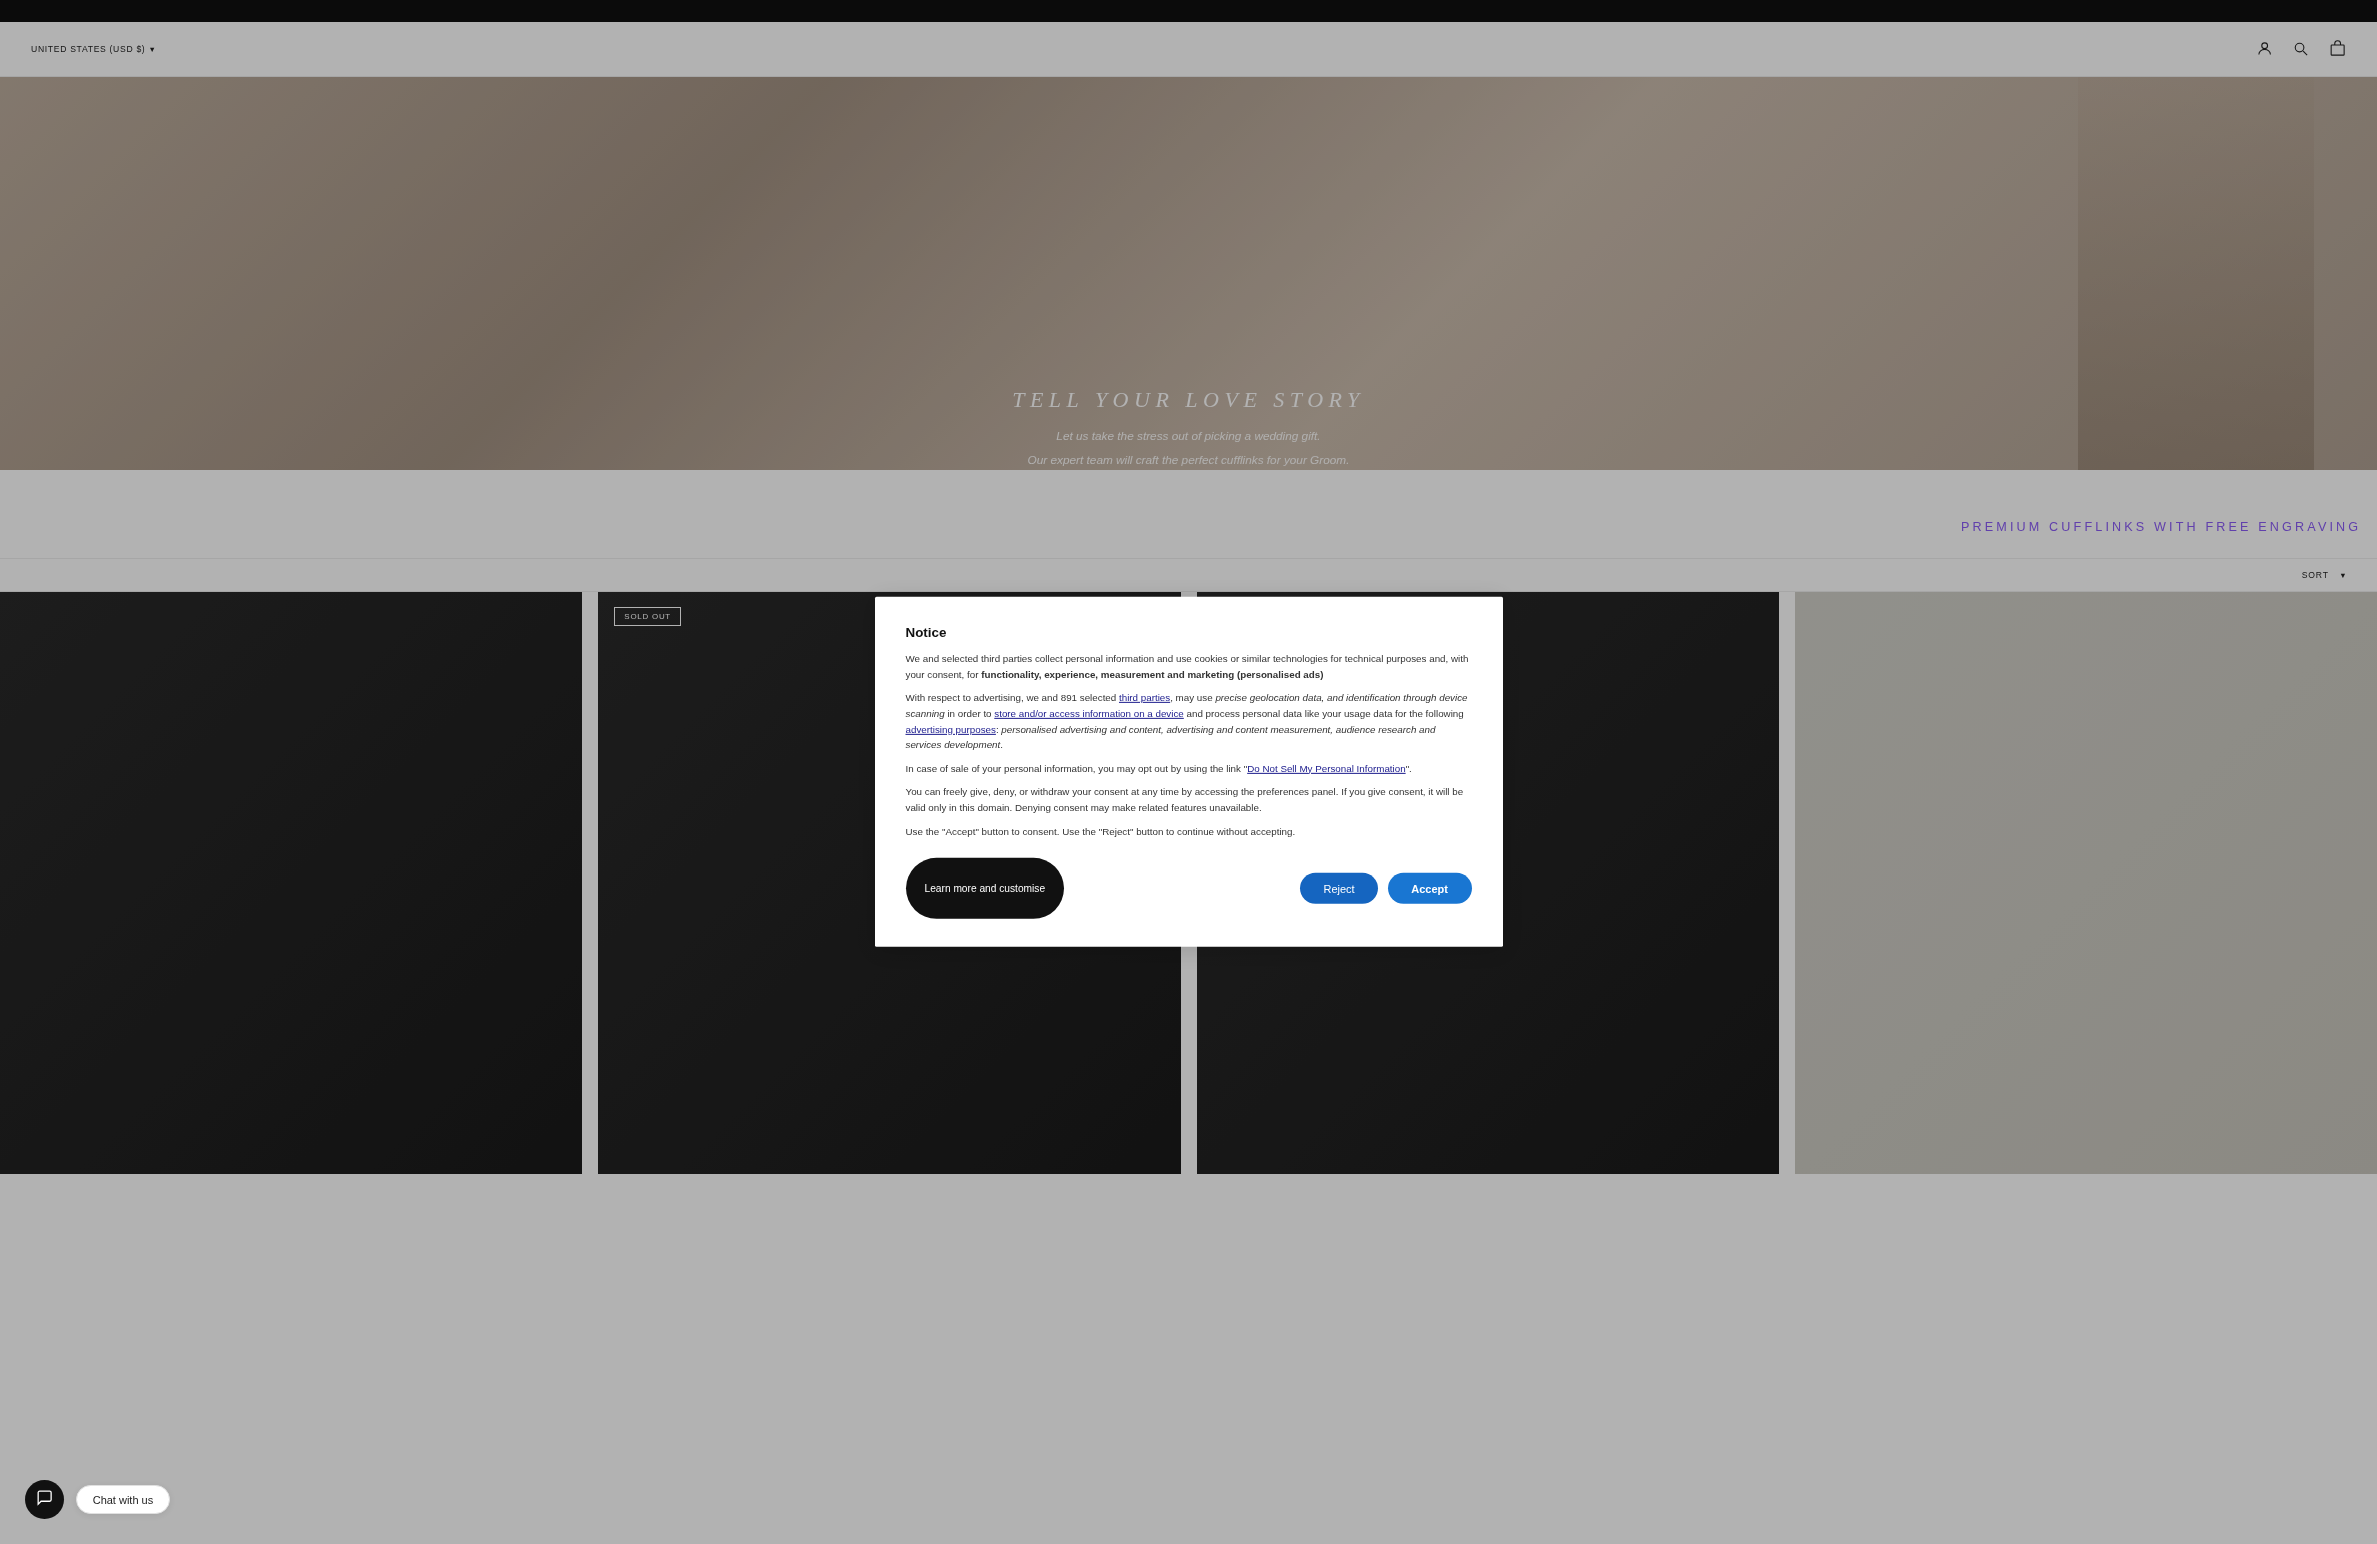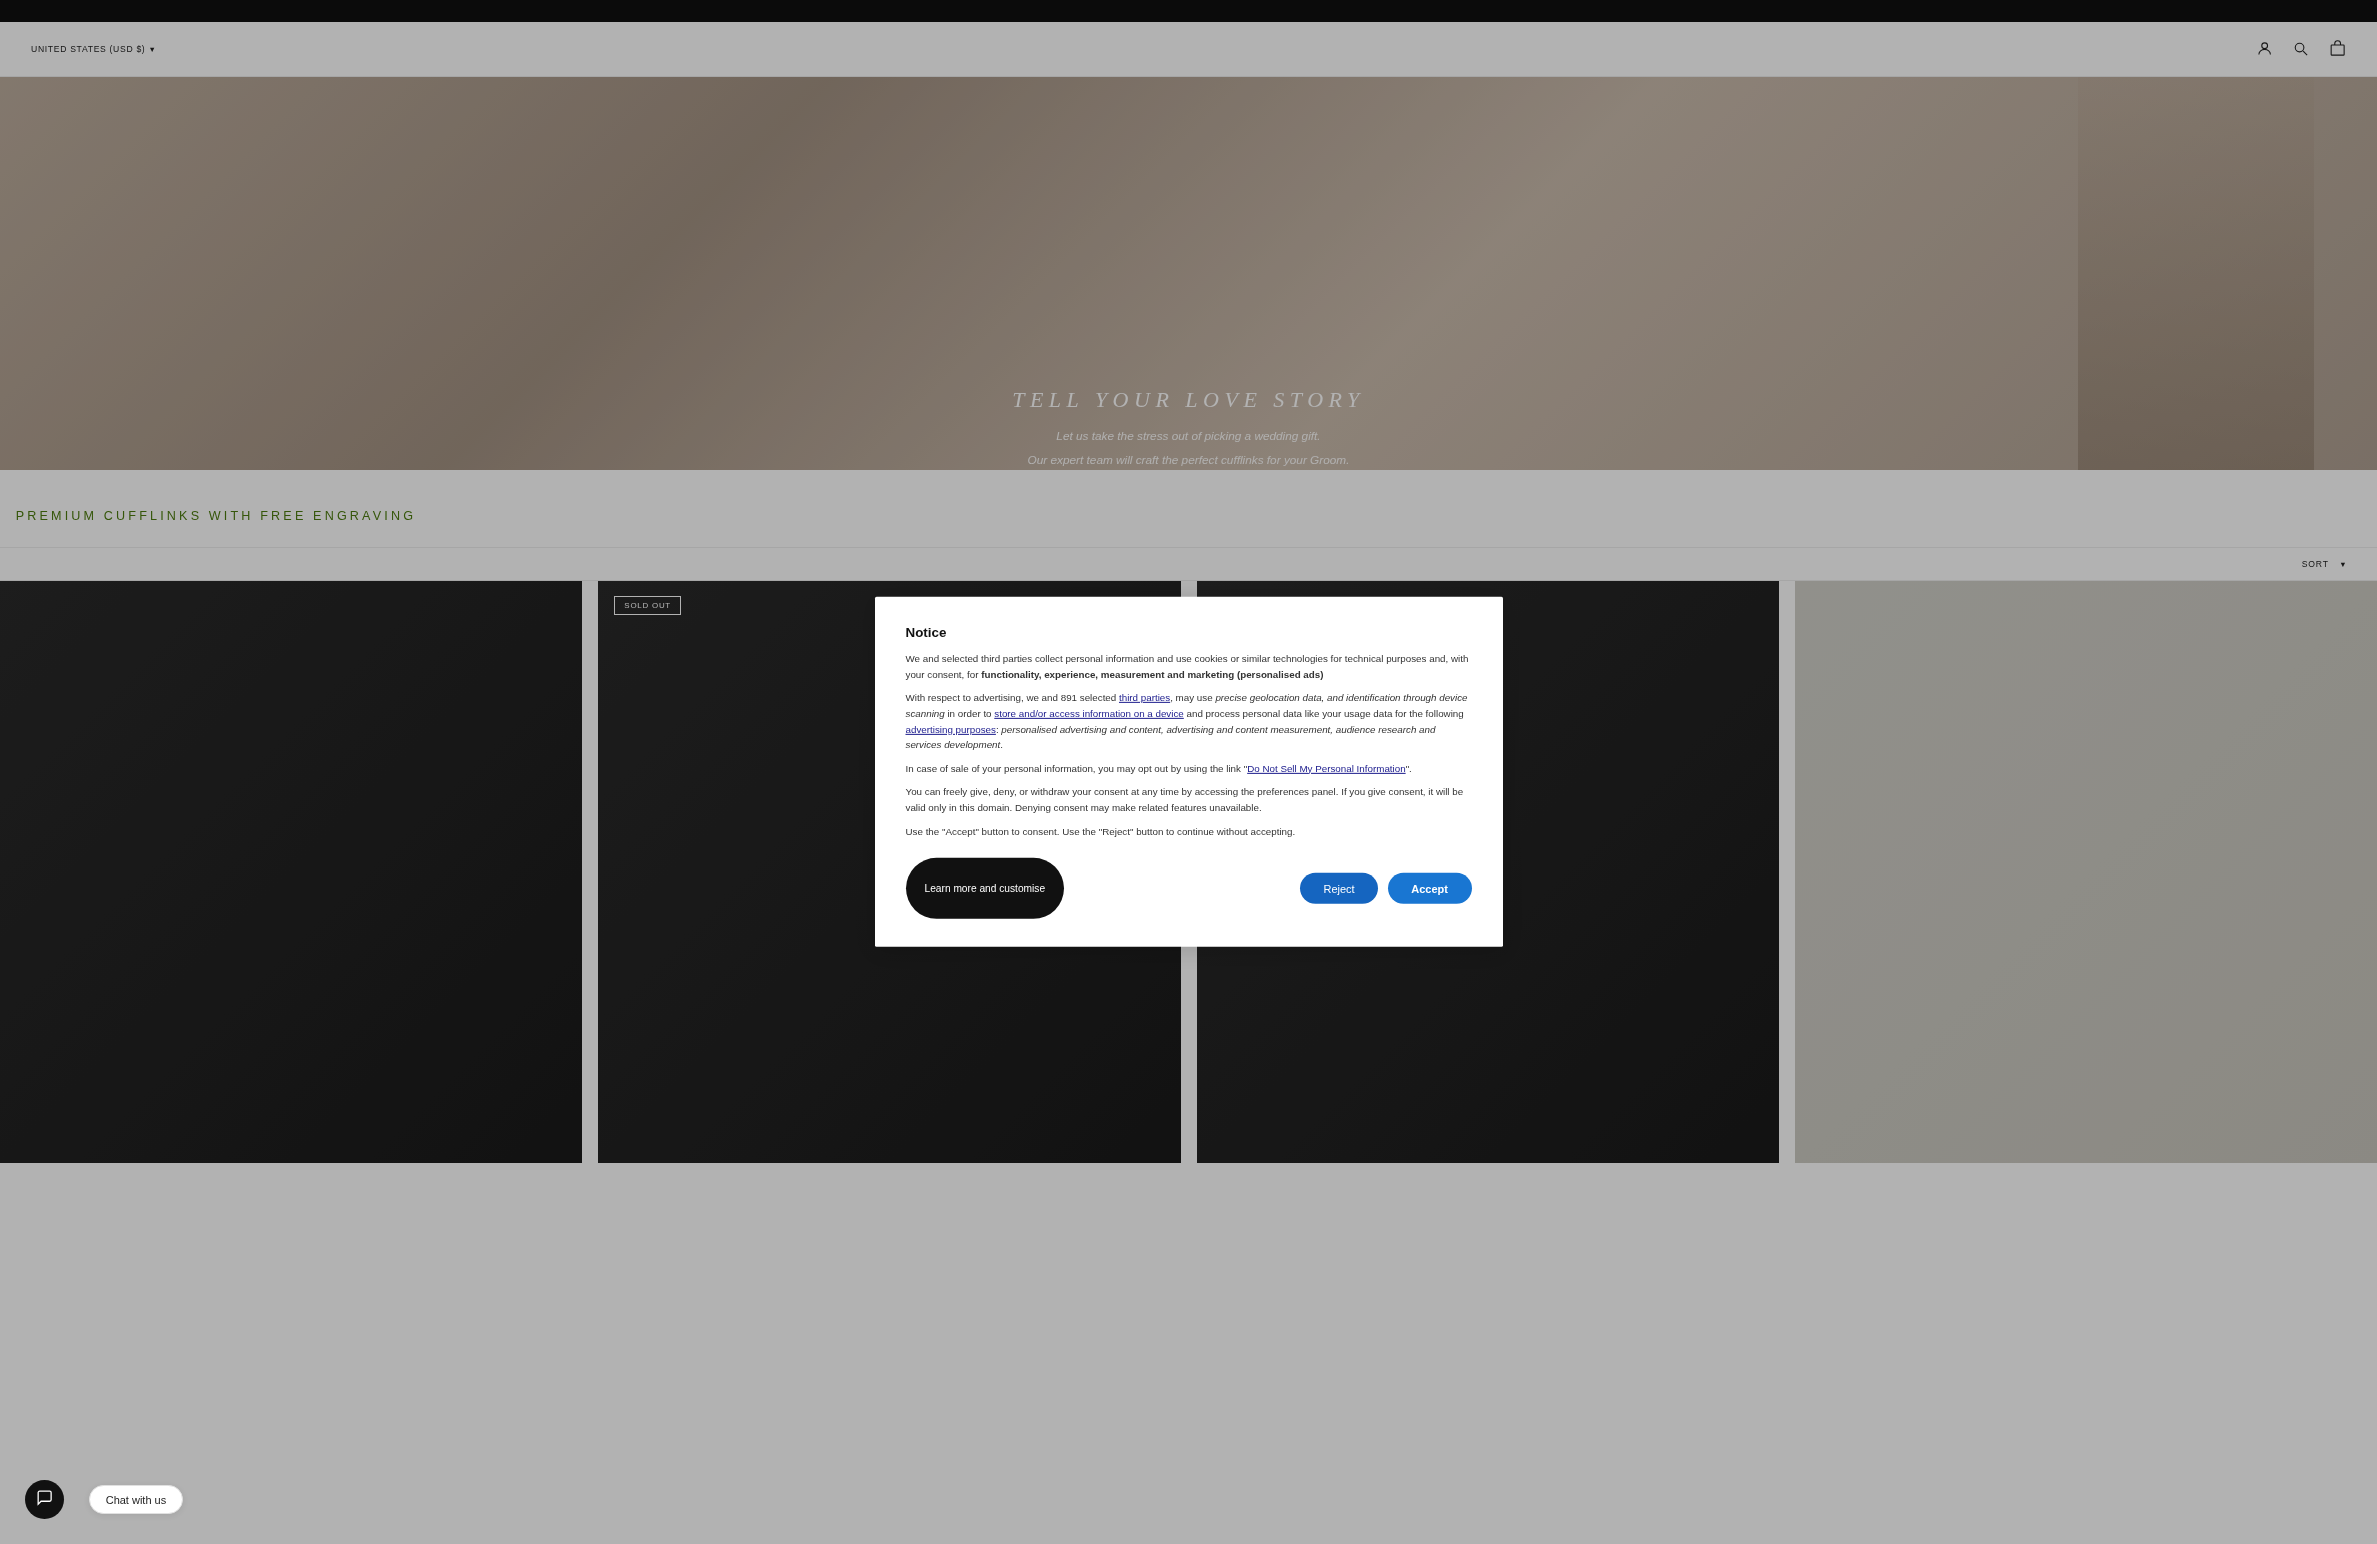--- a/index.html
+++ b/index.html
@@ -85,27 +85,28 @@
     }
     .hero-desc {
       font-size: 11.8px;
       font-weight: 300;
       opacity: 0.95;
       line-height: 1.5;
     }
 
     
     .section-title {
-      text-align: left;
+      text-align: right;
       padding: 39px 15.7px 23.6px;
       font-size: 12.6px;
       letter-spacing: 0.25em;
       font-weight: 400;
       text-transform: uppercase;
-      color: #4d7c0f;
+      color: #8b5cf6;
+      margin-top: 11px;
     }
 
     
     .sort-bar {
       display: flex;
       justify-content: flex-end;
       align-items: center;
       padding: 11px 31px;
       border-top: 0.8px solid #eee;
       border-bottom: 0.8px solid #eee;
@@ -243,21 +244,21 @@
       cursor: pointer;
     }
 
     
     .chat-widget {
       position: fixed;
       bottom: 25px;
       left: 25px;
       display: flex;
       align-items: center;
-      gap: 25px;
+      gap: 12px;
       z-index: 200;
     }
     .chat-bubble-btn {
       width: 39px;
       height: 39px;
       background: #111;
       border-radius: 50%;
       display: flex;
       align-items: center;
       justify-content: center;

